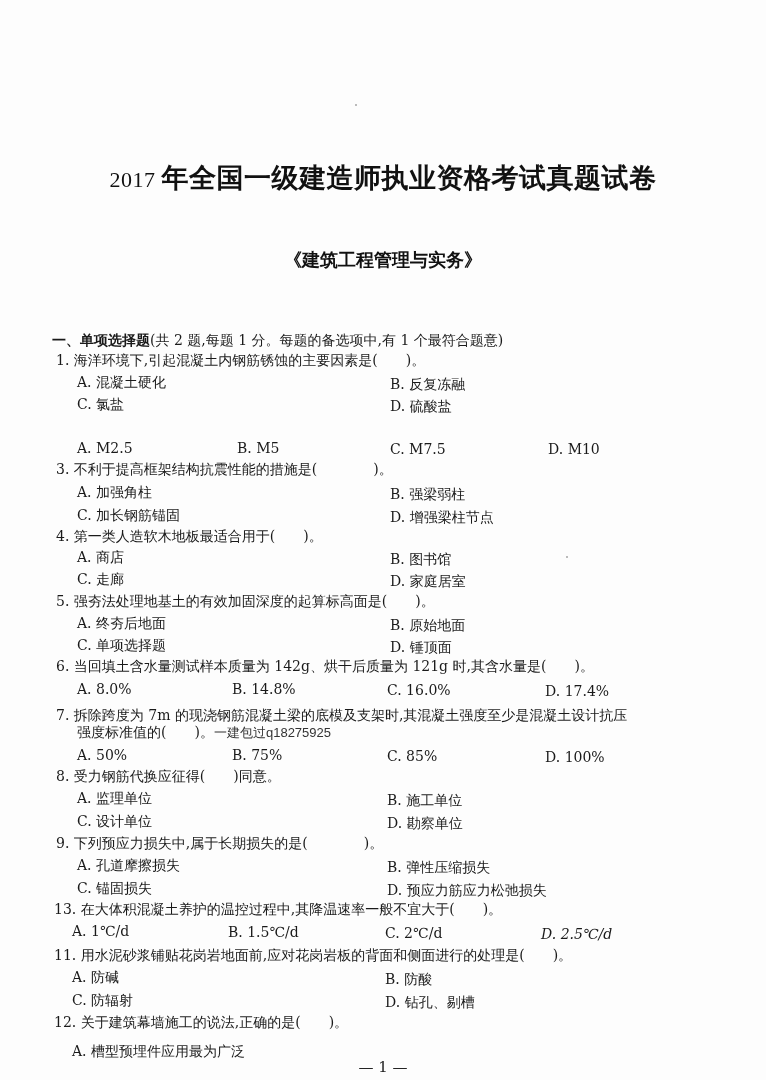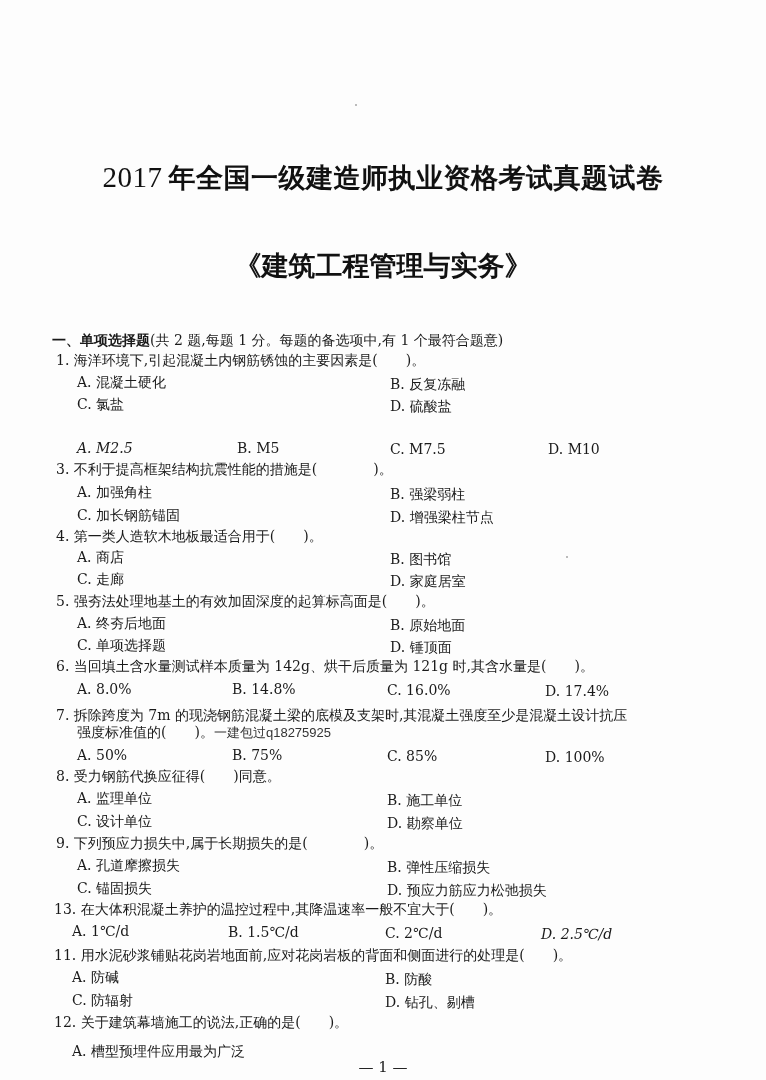--- a/index.html
+++ b/index.html
@@ -3,23 +3,23 @@
 <meta charset="utf-8">
 <style>
   html, body { margin: 0; padding: 0; background: #ffffff; }
   body { width: 766px; height: 1080px; position: relative; overflow: hidden;
          font-family: "DejaVu Serif", "Liberation Serif", serif; color: #1a1a1a; }
   .page { position: absolute; left: 0; top: 0; width: 766px; height: 1080px; background: #fdfdfd; }
   .ln { position: absolute; white-space: nowrap; font-size: 14px; line-height: 18px; }
   .title { position: absolute; left: 0; width: 766px; top: 160px; text-align: center;
            font-size: 27px; font-weight: bold; font-family: "DejaVu Sans", "Liberation Sans", sans-serif;
            letter-spacing: 0.5px; color: #111; }
-  .title .yr { font-family: "Liberation Serif", "DejaVu Serif", serif; font-weight: normal; font-size: 29px; margin-right: 6px; }
+  .title .yr { font-family: "Liberation Serif", "DejaVu Serif", serif; font-weight: normal; font-size: 22px; margin-right: 6px; }
   .subtitle { position: absolute; left: 0; width: 766px; top: 248px; text-align: center;
-              font-size: 27px; font-weight: bold; font-family: "DejaVu Sans", "Liberation Sans", sans-serif; color: #111; }
+              font-size: 18px; font-weight: bold; font-family: "DejaVu Sans", "Liberation Sans", sans-serif; color: #111; }
   .sec { font-weight: normal; }
   .sec b { font-family: "DejaVu Sans", "Liberation Sans", sans-serif; font-weight: bold; }
   .wm { font-family: "Liberation Sans", "DejaVu Sans", sans-serif; font-size: 13px; color: #333; }
   .pageno { position: absolute; top: 1058px; left: 0; width: 766px; text-align: center; font-size: 15px; }
   .dot { position: absolute; width: 2px; height: 2px; background: #bbb; }
 </style>
 </head>
 <body>
 
 <div class="page">
@@ -36,21 +36,21 @@
   <div class="ln sec" style="left:52px;top:331px;">
     <b>一、单项选择题</b><span>(共 2 题,每题 1 分。每题的备选项中,有 1 个最符合题意)</span>
   </div>
 
   <div class="ln" style="left:56px;top:351px;">1. 海洋环境下,引起混凝土内钢筋锈蚀的主要因素是(　　)。</div>
   <div class="ln" style="left:77px;top:373px;">A. 混凝土硬化</div>
   <div class="ln" style="left:390px;top:375px;">B. 反复冻融</div>
   <div class="ln" style="left:77px;top:395px;">C. 氯盐</div>
   <div class="ln" style="left:390px;top:397px;">D. 硫酸盐</div>
 
-  <div class="ln" style="left:77px;top:439px;font-style:italic;">A. M2.5</div>
+  <div class="ln" style="left:77px;top:439px;">A. M2.5</div>
   <div class="ln" style="left:237px;top:439px;">B. M5</div>
   <div class="ln" style="left:390px;top:440px;">C. M7.5</div>
   <div class="ln" style="left:548px;top:440px;">D. M10</div>
 
   <div class="ln" style="left:56px;top:460px;">3. 不利于提高框架结构抗震性能的措施是(　　　　)。</div>
   <div class="ln" style="left:77px;top:483px;">A. 加强角柱</div>
   <div class="ln" style="left:390px;top:485px;">B. 强梁弱柱</div>
   <div class="ln" style="left:77px;top:506px;">C. 加长钢筋锚固</div>
   <div class="ln" style="left:390px;top:508px;">D. 增强梁柱节点</div>
 

